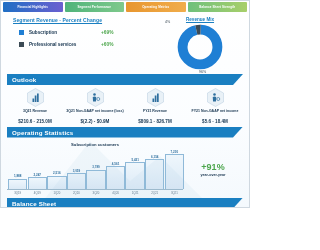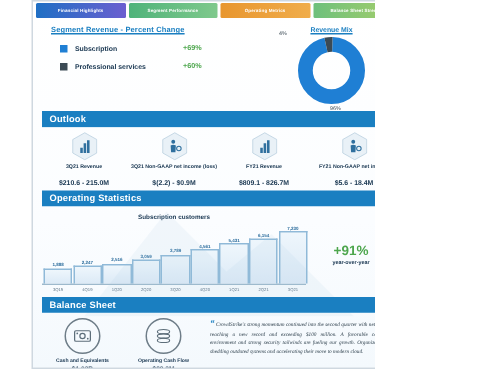--- a/index.html
+++ b/index.html
@@ -4,26 +4,25 @@
 <style>
   html,body{margin:0;padding:0;}
   body{
     width:250px;height:250px;overflow:hidden;
     background:#ffffff;
     font-family:"Liberation Sans","DejaVu Sans",sans-serif;
     color:#1b3a57;
     position:relative;
   }
   .page{
-    width:250px;height:246px;position:relative;
+    width:250px;height:208px;position:relative;
     box-sizing:border-box;
     border:1px solid #cfd8e0;
     background:linear-gradient(180deg,#ffffff 0%,#fbfdff 60%,#f4f9fd 100%);
     overflow:hidden;
-    margin-left:21px;
   }
   
   .watermark{
     position:absolute;left:50%;top:120px;transform:translateX(-50%);
     width:180px;height:90px;opacity:.10;pointer-events:none;
   }
 
   
   .tabstrip{display:flex;gap:2px;padding:1px 2px 0 2px;height:11px;box-sizing:border-box;}
   .tab{

